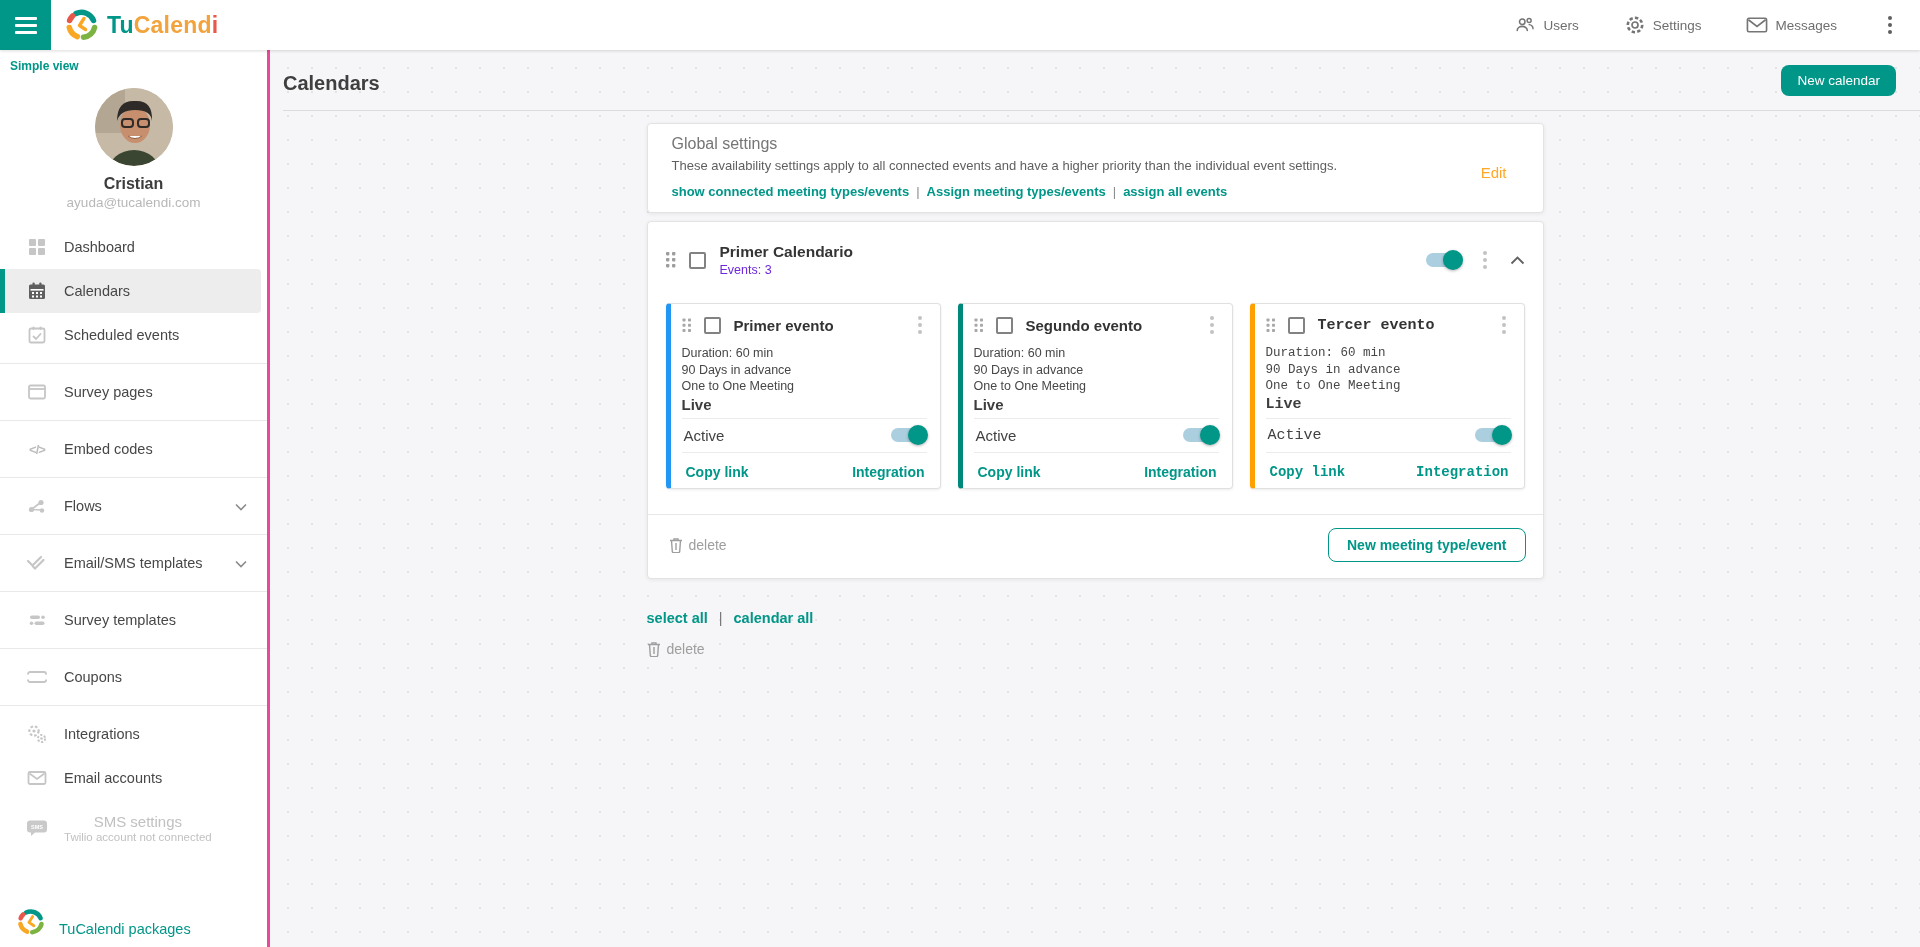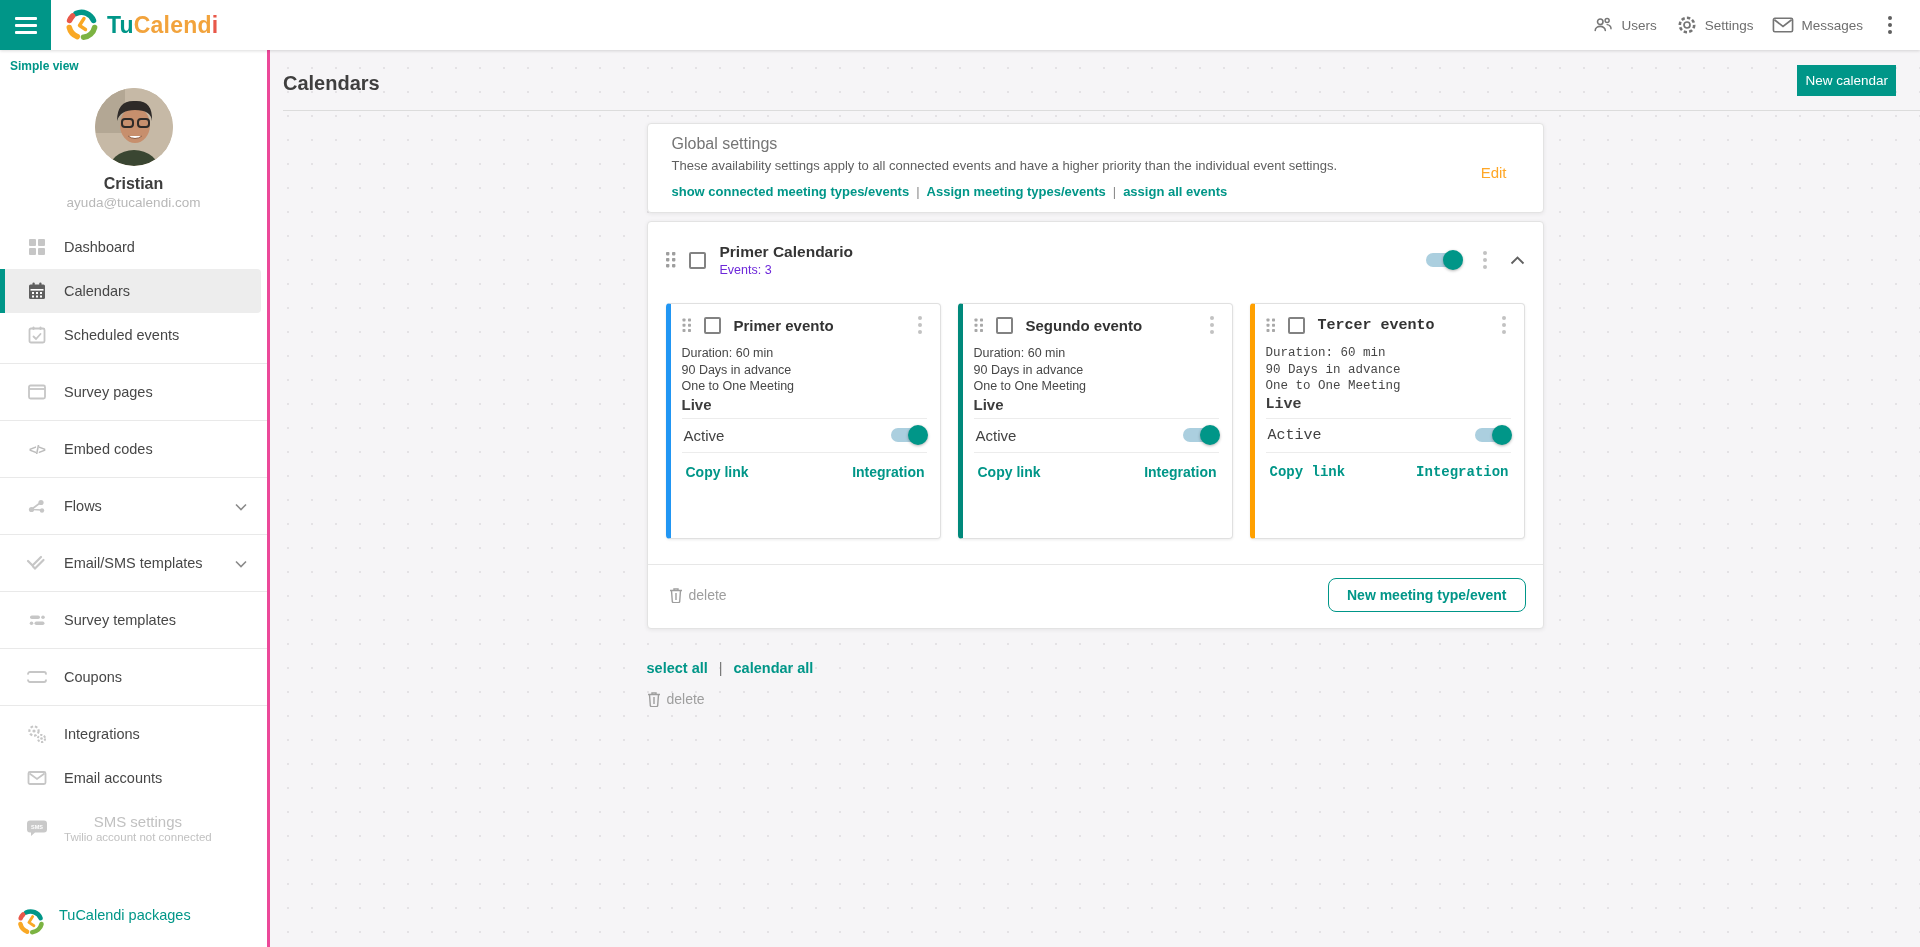--- a/index.html
+++ b/index.html
@@ -10,21 +10,21 @@
   .header { position:fixed; top:0; left:0; width:1920px; height:50px; background:#fff;
             display:flex; align-items:center; z-index:20; box-shadow:0 1px 3px rgba(0,0,0,.14); }
   .hamburger { width:51px; height:50px; background:#009688; display:flex; flex-direction:column;
                justify-content:center; align-items:center; gap:4px; cursor:pointer; }
   .hamburger i { width:22px; height:3px; background:#fff; border-radius:1px; }
   .brand { display:flex; align-items:center; margin-left:13px; gap:7px; }
   .brand-text { font-size:23px; font-weight:700; letter-spacing:.2px; }
   .brand-text .tu { color:#009688; }
   .brand-text .calend { color:#f2a33c; }
   .brand-text .dot-i { color:#e8584a; }
-  .top-nav { margin-left:auto; display:flex; align-items:flex-end; gap:19px; padding-right:22px; }
+  .top-nav { margin-left:auto; display:flex; align-items:flex-end; gap:45px; padding-right:22px; }
   .top-nav .nav-item { display:flex; align-items:center; gap:7px; color:#6e6e6e; font-size:13.5px; cursor:pointer; }
   .kebab-v { display:flex; flex-direction:column; gap:3px; align-items:center; padding:2px 6px; cursor:pointer; }
   .kebab-v i { width:4px; height:4px; border-radius:50%; background:#5f5f5f; }
 
   
   .sidebar { position:fixed; top:50px; left:0; width:270px; height:897px; background:#fff;
              border-right:3px solid #ec4899; z-index:10; }
   .simple-view { display:inline-block; margin:9px 0 0 10px; color:#009688; font-size:12px; font-weight:600; cursor:pointer; }
   .avatar-wrap { width:78px; height:78px; border-radius:50%; overflow:hidden; margin:14px auto 0; background:#c9bca9; }
   .user-name { text-align:center; font-size:16px; font-weight:600; color:#3d3d3d; margin-top:9px; }
@@ -36,32 +36,32 @@
   .side-item.active { background:#ededed; border-radius:0 4px 4px 0; }
   .side-item.active::before { content:""; position:absolute; left:0; top:0; width:5px; height:100%; background:#009688; }
   .side-item .chev { margin-left:auto; }
   .side-item.disabled .lbl { color:#c1c1c1; font-size:15px; }
   .side-item.two-line { height:56px; }
   .side-item .stack { display:flex; flex-direction:column; gap:1px; }
   .side-item .sub { font-size:11.5px; color:#c1c1c1; }
   .side-div { border:none; border-top:1px solid #e9e9e9; margin:6px 0; }
   .icon-20 { width:22px; height:22px; flex:none; display:inline-flex; align-items:center; justify-content:center; }
   .code-glyph { font-size:13px; font-weight:700; color:#bcbcbc; letter-spacing:-1px; }
-  .packages { position:absolute; left:16px; bottom:10px; display:flex; align-items:flex-start; gap:13px; cursor:pointer; }
+  .packages { position:absolute; left:16px; bottom:10px; display:flex; align-items:flex-end; gap:13px; cursor:pointer; }
   .packages .lbl { color:#009688; font-size:14.5px; }
 
   
   .main { position:fixed; top:50px; left:270px; width:1650px; height:897px; overflow:hidden;
           background:#f6f5f7;
           background-image:radial-gradient(#e4e2e5 1.3px, transparent 1.3px);
           background-size:24px 24px; background-position:6px 6px; }
   .page-head { position:relative; height:60px; }
   .page-title { position:absolute; left:13px; top:22px; font-size:20px; font-weight:600; color:#3f3f3f; }
-  .new-calendar-btn { position:absolute; right:24px; top:15px; height:31px; padding:0 8px;
-        background:#009688; color:#fff; border:none; border-radius:0; font-size:13.5px;
+  .new-calendar-btn { position:absolute; right:24px; top:15px; height:31px; padding:0 16px;
+        background:#009688; color:#fff; border:none; border-radius:8px; font-size:13.5px;
         font-family:inherit; cursor:pointer; }
   .head-divider { border:none; border-top:1px solid #dcdcdc; margin:0 0 0 13px; }
 
   .card { width:897px; margin:0 auto; background:#fff; border:1px solid #e3e3e3; border-radius:4px;
           box-shadow:0 1px 4px rgba(0,0,0,.07); }
   .global-card { margin-top:12px; position:relative; padding:11px 120px 13px 24px; }
   .global-title { font-size:16px; color:#757575; }
   .global-desc { font-size:13px; color:#5f5f5f; margin-top:5px; }
   .global-links { margin-top:11px; font-size:13px; font-weight:600; }
   .global-links a { color:#009688; text-decoration:none; cursor:pointer; }
@@ -78,21 +78,21 @@
   .drag-handle { cursor:grab; flex:none; display:inline-flex; }
   .checkbox { width:17px; height:17px; border:2px solid #828282; border-radius:2px; background:#fff;
               flex:none; margin-left:12px; cursor:pointer; }
   .toggle { position:relative; width:34px; height:14px; border-radius:7px; background:#abcfdf; cursor:pointer; flex:none; }
   .toggle .knob { position:absolute; right:-3px; top:-3px; width:20px; height:20px; border-radius:50%;
                   background:#009688; box-shadow:0 1px 3px rgba(0,0,0,.3); }
   .kebab-sm { display:flex; flex-direction:column; gap:3px; align-items:center; padding:2px 5px; cursor:pointer; }
   .kebab-sm i { width:4px; height:4px; border-radius:50%; background:#c2c2c2; }
 
   .events-row { display:flex; gap:17px; padding:0 18px; margin-top:26px; }
-  .event-card { width:276px; height:236px; background:#fff; border:1px solid #e0e0e0;
+  .event-card { width:276px; height:186px; background:#fff; border:1px solid #e0e0e0;
                 border-left:5px solid transparent; border-radius:4px; box-shadow:0 1px 3px rgba(0,0,0,.08);
                 padding:10px 13px 7px 11px; display:flex; flex-direction:column; }
   .ev-head { display:flex; align-items:center; }
   .ev-title { font-size:15px; font-weight:600; color:#333; margin-left:13px; }
   .ev-head .kebab-sm { margin-left:auto; }
   .ev-meta { margin-top:9px; font-size:12.5px; color:#474747; line-height:16.5px; }
   .ev-live { text-align:left; font-size:15px; font-weight:700; color:#3d3d3d; margin-top:1px; }
   .ev-div { border:none; border-top:1px solid #ececec; margin:5px 0; }
   .ev-active { display:flex; align-items:center; justify-content:space-between; padding:3px 2px 3px 2px; }
   .ev-active .lbl { font-size:15px; color:#424242; }

